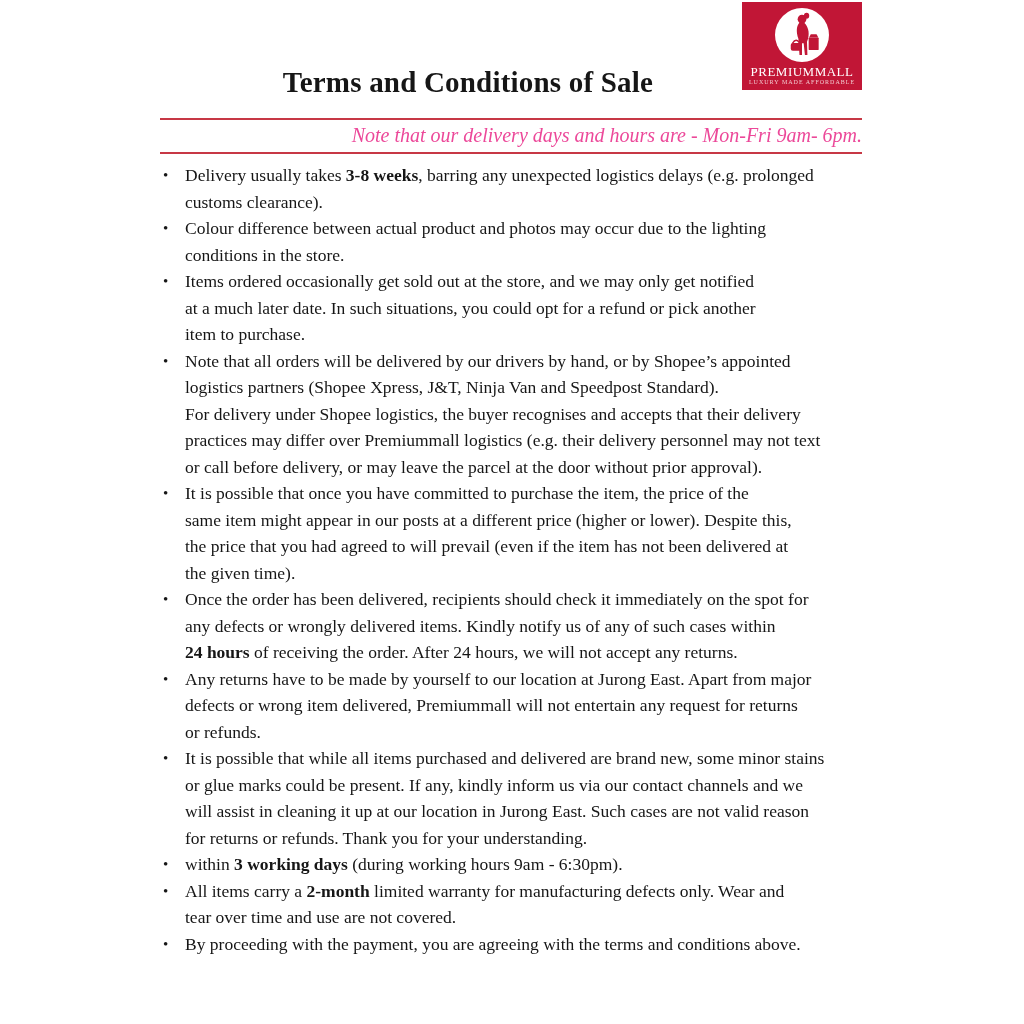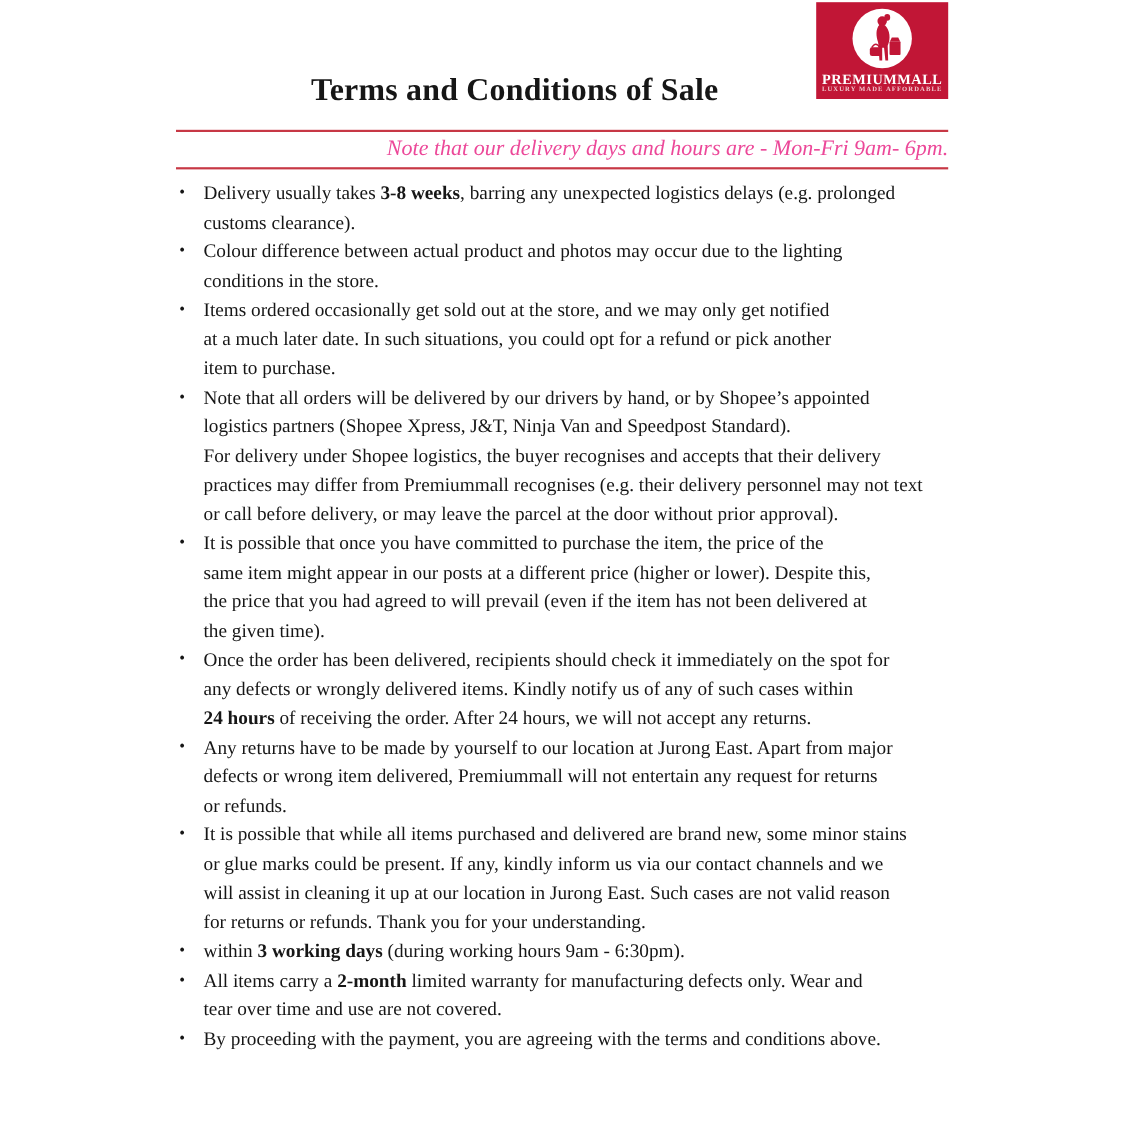--- a/index.html
+++ b/index.html
@@ -22,21 +22,20 @@
     left: 742px;
     top: 2px;
     width: 120px;
     height: 88px;
     background: #c11636;
     display: flex;
     flex-direction: column;
     align-items: center;
     box-sizing: border-box;
     padding-top: 6px;
-    font-weight: bold;
   }
   .logo-circle {
     width: 54px;
     height: 54px;
     border-radius: 50%;
     background: #ffffff;
     display: flex;
     align-items: center;
     justify-content: center;
     overflow: hidden;
@@ -165,21 +164,21 @@
         <div class="line"><span>at a much later date. In such situations, you could opt for a refund or pick another</span></div>
         <div class="line"><span>item to purchase.</span></div>
       </div>
     </div>
     <div class="bullet-item">
       <span class="marker">•</span>
       <div class="item-body">
         <div class="line"><span>Note that all orders will be delivered by our drivers by hand, or by Shopee’s appointed</span></div>
         <div class="line"><span>logistics partners (Shopee Xpress, J&amp;T, Ninja Van and Speedpost Standard).</span></div>
         <div class="line"><span>For delivery under Shopee logistics, the buyer recognises and accepts that their delivery</span></div>
-        <div class="line"><span>practices may differ from Premiummall recognises (e.g. their delivery personnel may not text</span></div>
+        <div class="line"><span>practices may differ over Premiummall logistics (e.g. their delivery personnel may not text</span></div>
         <div class="line"><span>or call before delivery, or may leave the parcel at the door without prior approval).</span></div>
       </div>
     </div>
     <div class="bullet-item">
       <span class="marker">•</span>
       <div class="item-body">
         <div class="line"><span>It is possible that once you have committed to purchase the item, the price of the</span></div>
         <div class="line"><span>same item might appear in our posts at a different price (higher or lower). Despite this,</span></div>
         <div class="line"><span>the price that you had agreed to will prevail (even if the item has not been delivered at</span></div>
         <div class="line"><span>the given time).</span></div>

